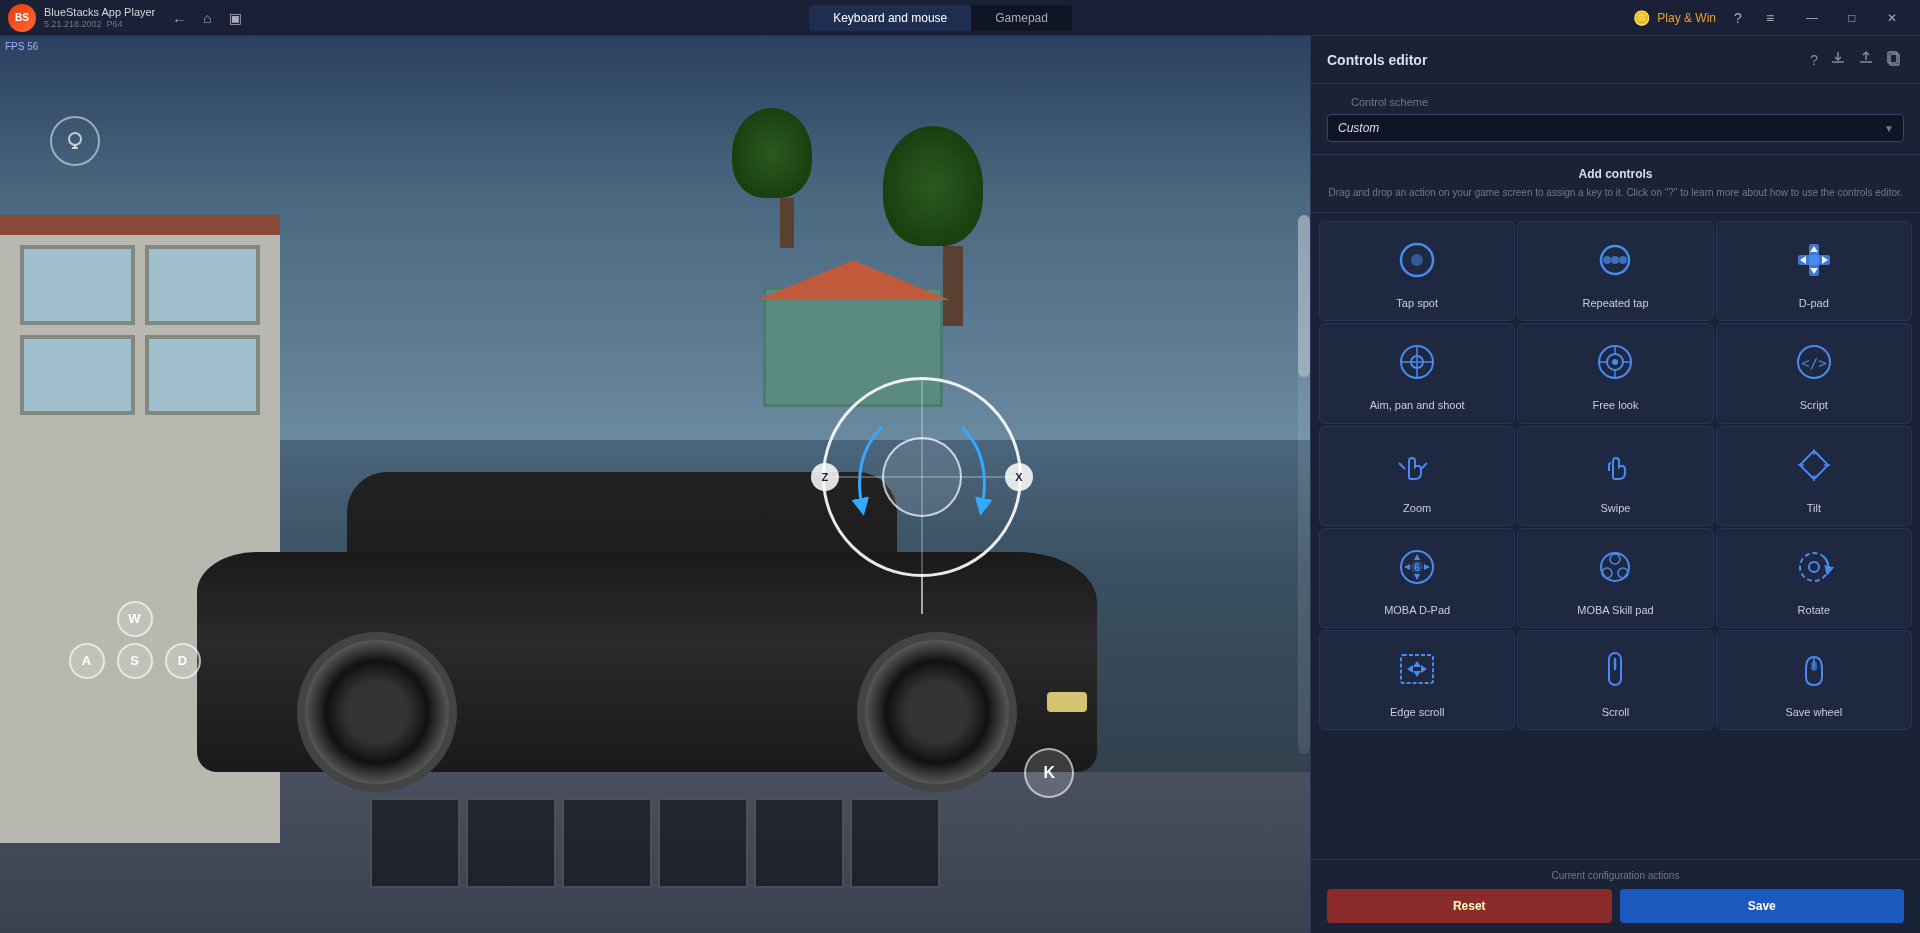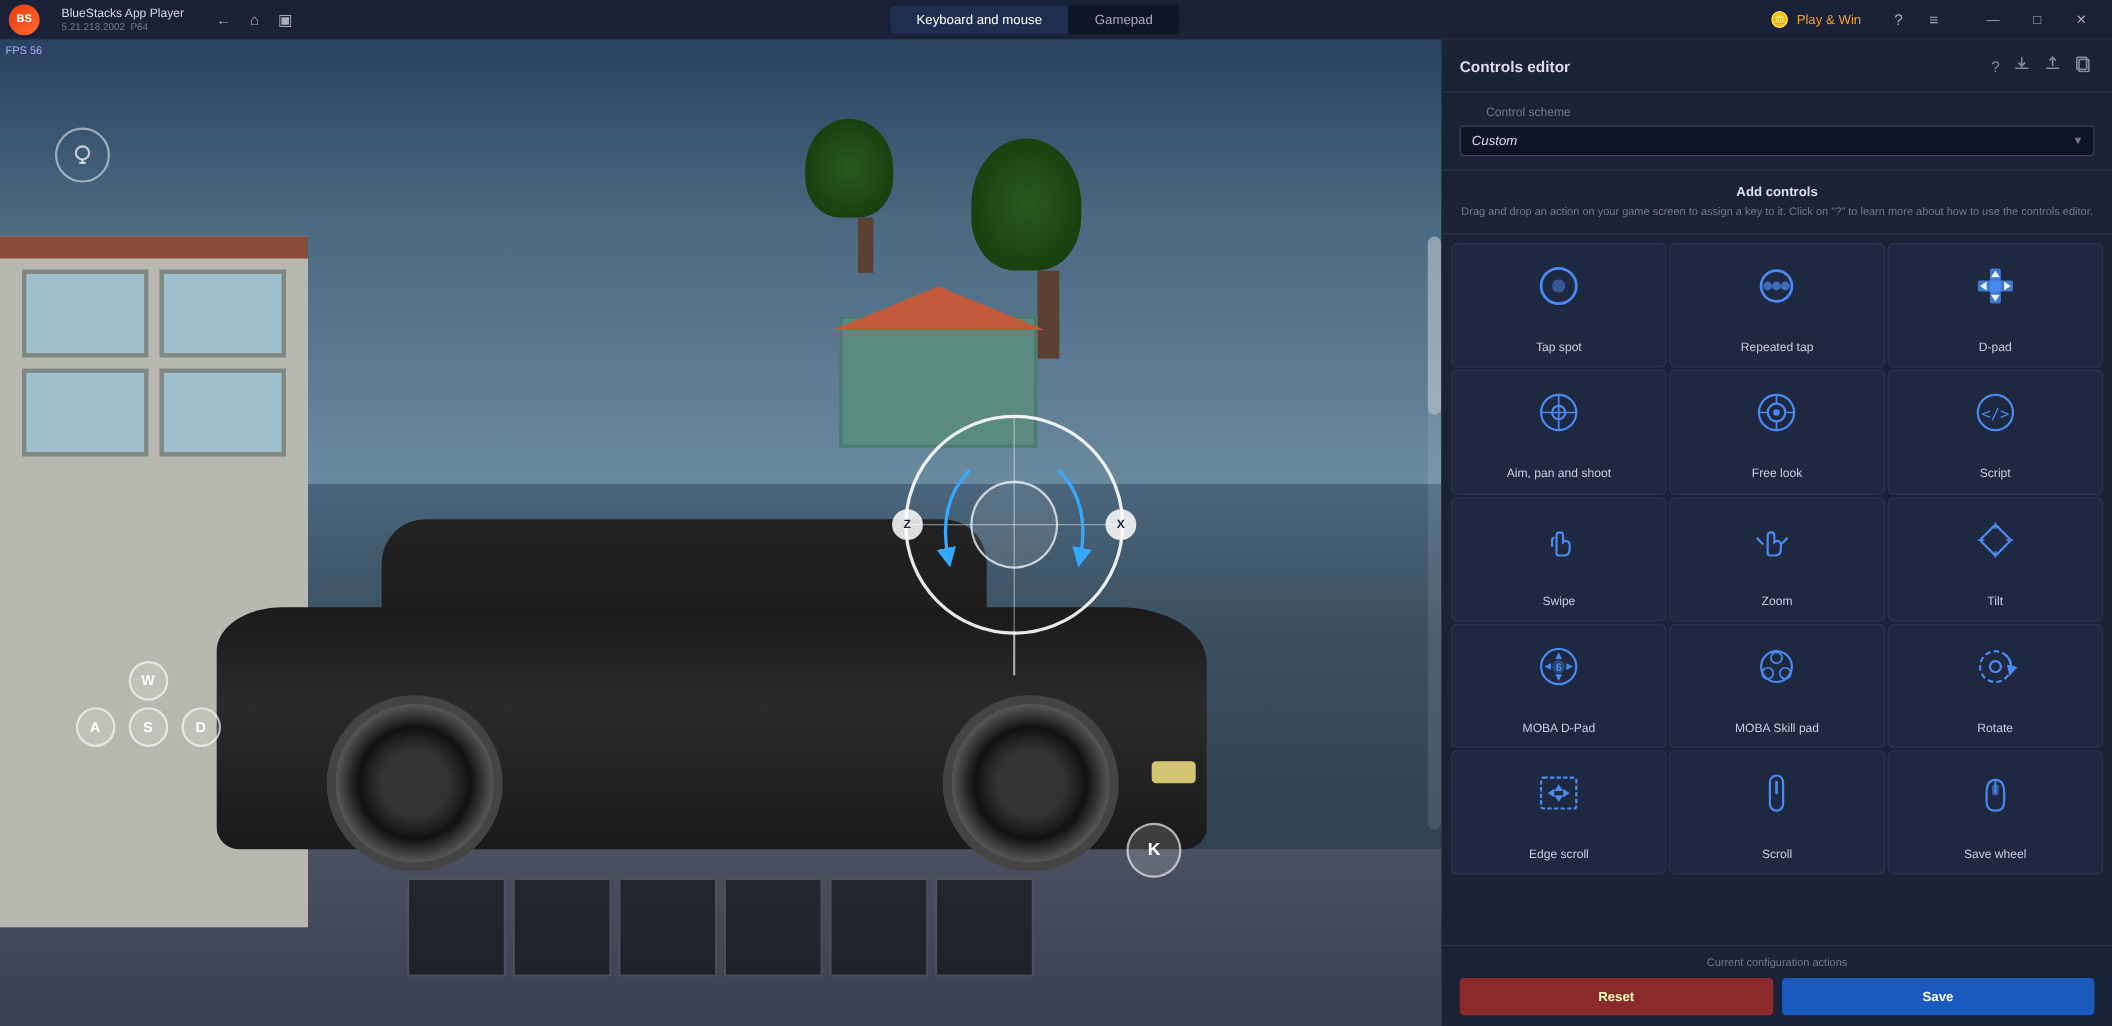--- a/index.html
+++ b/index.html
@@ -13,21 +13,21 @@
       flex-direction: column;
     }
 
     
     .top-bar {
       height: 36px;
       background: #1a2035;
       display: flex;
       align-items: center;
       padding: 0 8px;
-      gap: 20px;
+      gap: 8px;
       flex-shrink: 0;
       border-bottom: 1px solid #2a3050;
     }
     .app-logo {
       width: 28px;
       height: 28px;
       background: linear-gradient(135deg, #e8390e, #ff6b35);
       border-radius: 50%;
       display: flex; align-items: center; justify-content: center;
       font-size: 10px; color: white; font-weight: bold;
@@ -317,21 +317,21 @@
       align-content: start;
     }
     .control-item {
       background: #1e2840;
       border: 1px solid #2a3555;
       border-radius: 6px;
       padding: 14px 8px 10px;
       display: flex;
       flex-direction: column;
       align-items: center;
-      gap: 25px;
+      gap: 12px;
       cursor: grab;
     }
     .control-icon {
       width: 48px; height: 48px;
       display: flex; align-items: center; justify-content: center;
       color: #4a8af0;
       font-size: 28px;
     }
     .control-label {
       color: #ccd; font-size: 11px; text-align: center; line-height: 1.3;
@@ -648,37 +648,37 @@
             <circle cx="22" cy="22" r="16" stroke="#4a8af0" stroke-width="2" fill="none"></circle>
             <text x="22" y="28" text-anchor="middle" fill="#4a8af0" font-size="14" font-family="monospace">&lt;/&gt;</text>
           </svg>
         </div>
         <span class="control-label">Script</span>
       </div>
 
       <div class="control-item">
         <div class="control-icon">
           <svg class="ctrl-svg" viewBox="0 0 44 44">
-
-            <path d="M20 30 L20 18 Q20 15 23 15 Q26 15 26 18 L26 24 Q28 22 30 23 Q32 24 32 26 L32 30 Q32 36 26 36 L22 36 Q20 36 20 34 Z" stroke="#4a8af0" stroke-width="2" fill="none"></path>
-            <path d="M16 28 L16 22 Q16 20 18 20" stroke="#4a8af0" stroke-width="2" fill="none"></path>
-          </svg>
-        </div>
-        <span class="control-label">Swipe</span>
-      </div>
-
-      <div class="control-item">
-        <div class="control-icon">
-          <svg class="ctrl-svg" viewBox="0 0 44 44">
             <path d="M14 26 L14 18 Q14 15 17 15 Q20 15 20 18 L20 24 Q22 22 24 23 Q26 24 26 26 L26 30 Q26 36 20 36 L16 36 Q14 36 14 34 Z" stroke="#4a8af0" stroke-width="2" fill="none"></path>
             <path d="M26 26 L30 22 M32 20 L28 24" stroke="#4a8af0" stroke-width="2"></path>
             <path d="M10 26 L6 22 M4 20 L8 24" stroke="#4a8af0" stroke-width="2"></path>
           </svg>
         </div>
         <span class="control-label">Zoom</span>
+      </div>
+
+      <div class="control-item">
+        <div class="control-icon">
+          <svg class="ctrl-svg" viewBox="0 0 44 44">
+
+            <path d="M20 30 L20 18 Q20 15 23 15 Q26 15 26 18 L26 24 Q28 22 30 23 Q32 24 32 26 L32 30 Q32 36 26 36 L22 36 Q20 36 20 34 Z" stroke="#4a8af0" stroke-width="2" fill="none"></path>
+            <path d="M16 28 L16 22 Q16 20 18 20" stroke="#4a8af0" stroke-width="2" fill="none"></path>
+          </svg>
+        </div>
+        <span class="control-label">Swipe</span>
       </div>
 
       <div class="control-item">
         <div class="control-icon">
           <svg class="ctrl-svg" viewBox="0 0 44 44">
             <rect x="12" y="12" width="20" height="20" rx="2" stroke="#4a8af0" stroke-width="2" fill="none" transform="rotate(45 22 22)"></rect>
             <line x1="22" y1="6" x2="22" y2="12" stroke="#4a8af0" stroke-width="1.5"></line>
             <line x1="22" y1="32" x2="22" y2="38" stroke="#4a8af0" stroke-width="1.5"></line>
             <line x1="6" y1="22" x2="12" y2="22" stroke="#4a8af0" stroke-width="1.5"></line>
             <line x1="32" y1="22" x2="38" y2="22" stroke="#4a8af0" stroke-width="1.5"></line>

